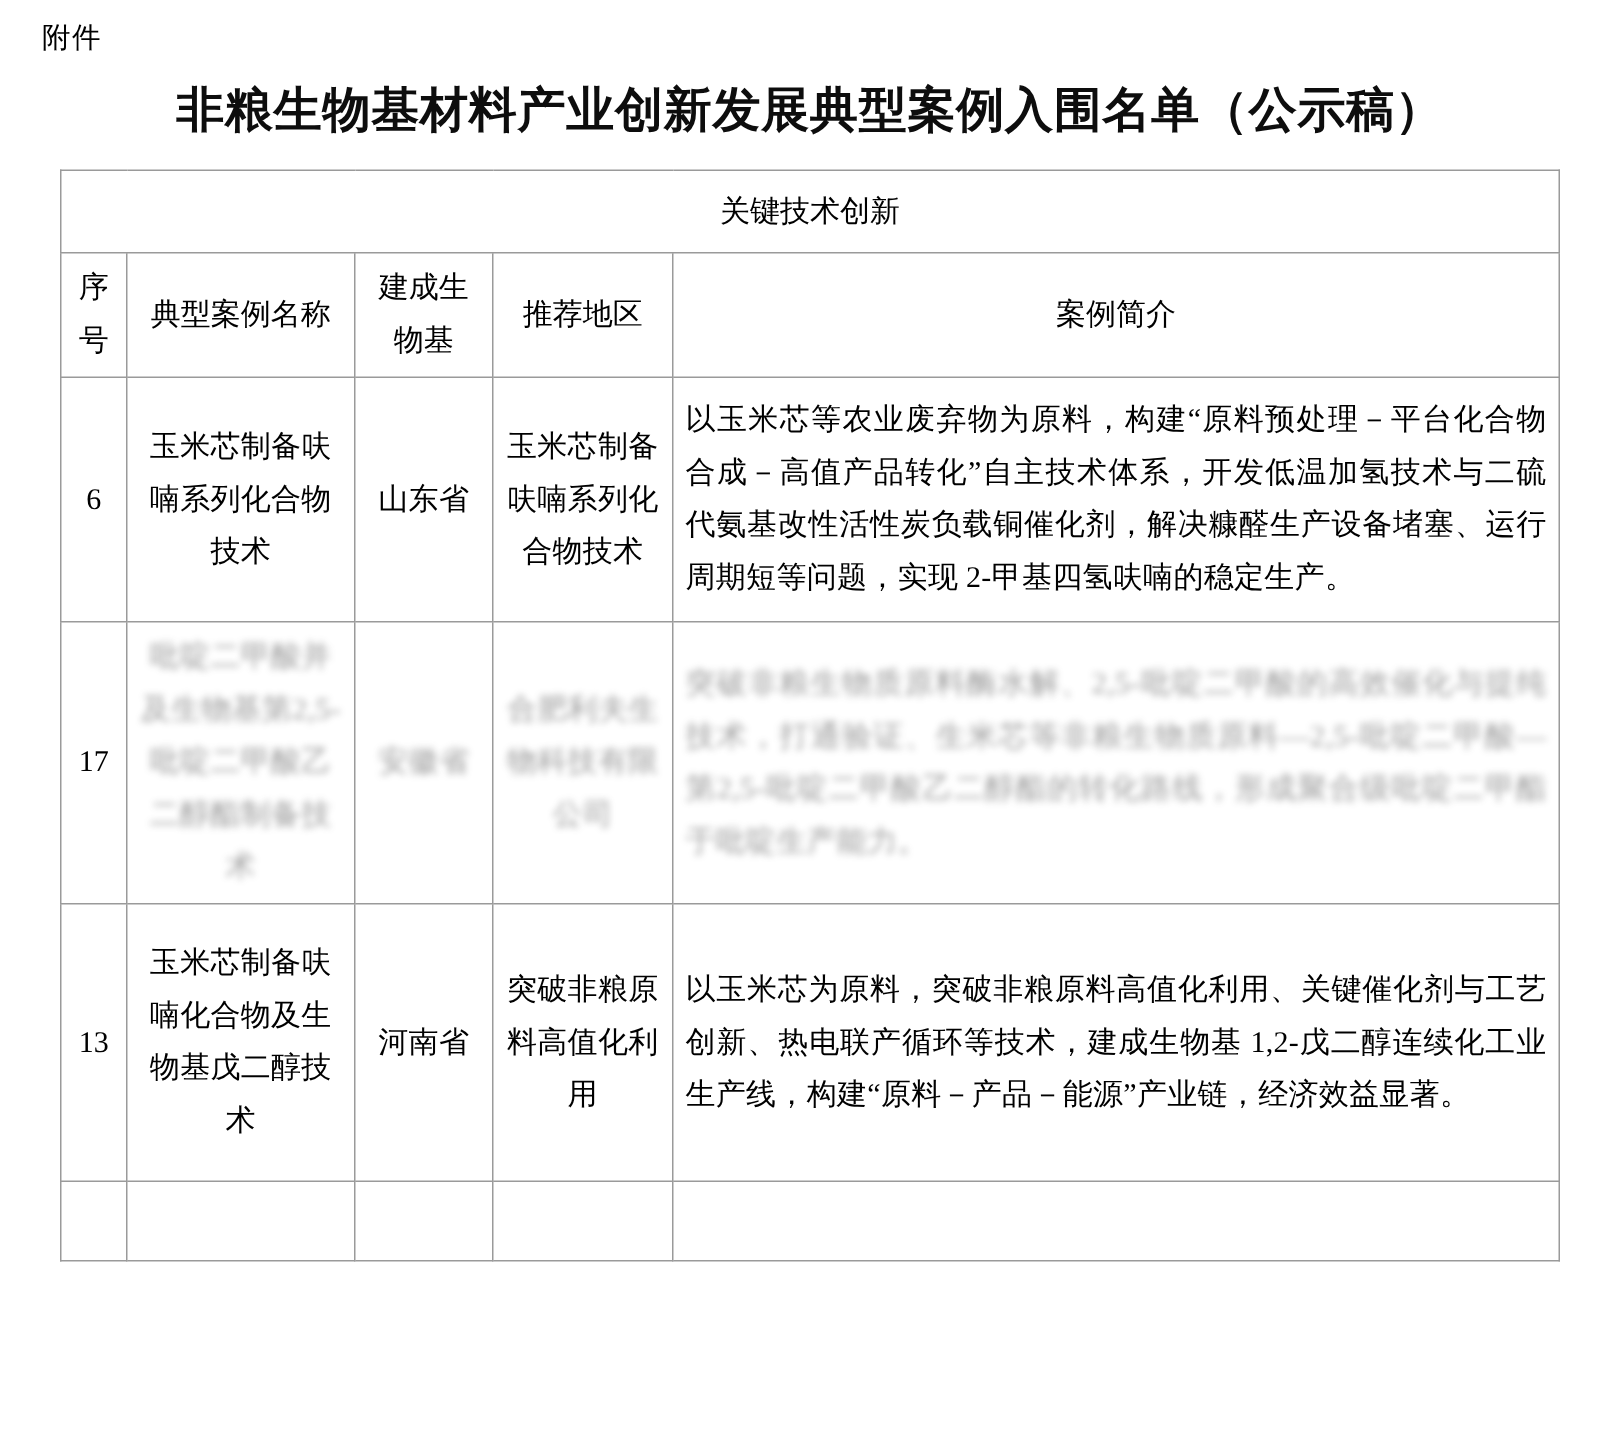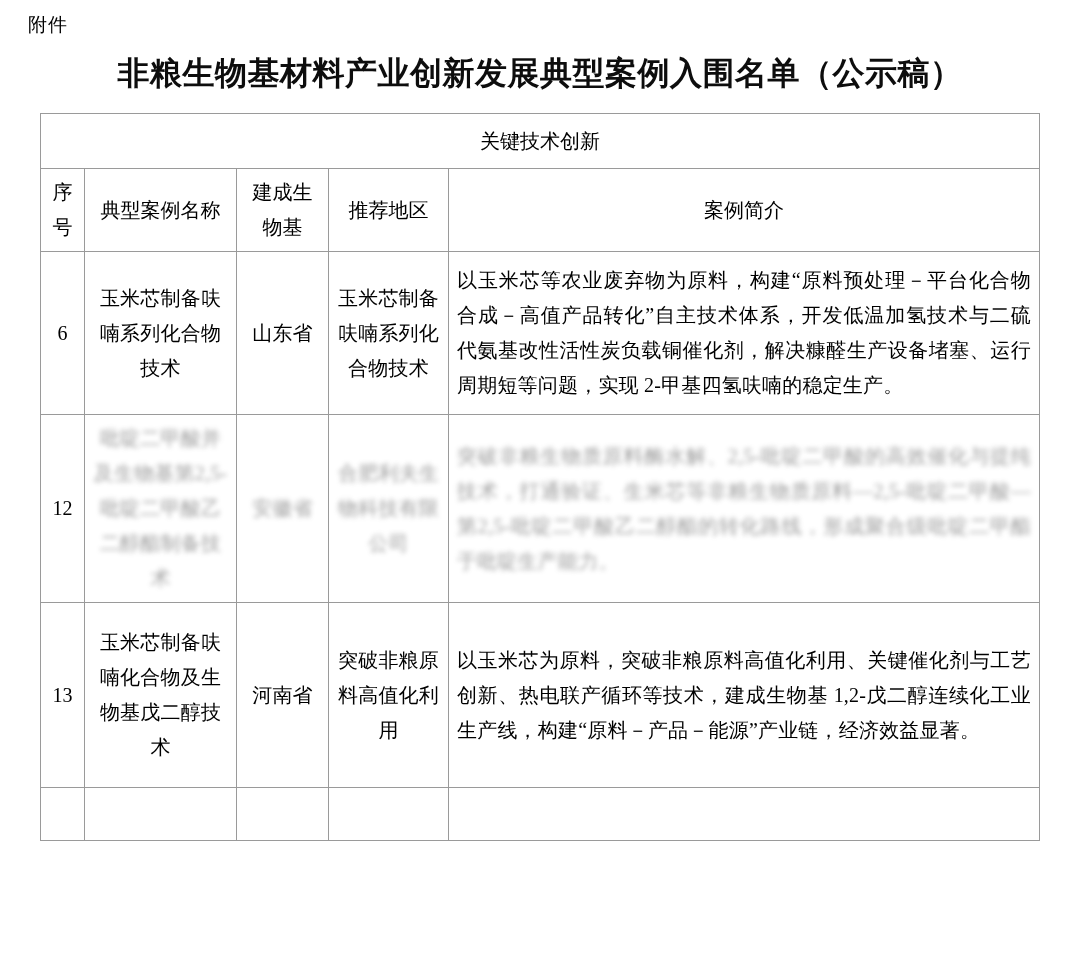--- a/index.html
+++ b/index.html
@@ -135,21 +135,21 @@
 
       <tr class="row-6">
         <td class="cell-seq">6</td>
         <td class="cell-name">玉米芯制备呋喃系列化合物技术</td>
         <td class="cell-region">山东省</td>
         <td class="cell-unit">玉米芯制备呋喃系列化合物技术</td>
         <td class="cell-desc">以玉米芯等农业废弃物为原料，构建“原料预处理－平台化合物合成－高值产品转化”自主技术体系，开发低温加氢技术与二硫代氨基改性活性炭负载铜催化剂，解决糠醛生产设备堵塞、运行周期短等问题，实现 2-甲基四氢呋喃的稳定生产。</td>
       </tr>
 
       <tr class="row-12">
-        <td class="cell-seq">12</td>
+        <td class="cell-seq">17</td>
         <td class="cell-name blurred">吡啶二甲酸并及生物基第2,5-吡啶二甲酸乙二醇酯制备技术</td>
         <td class="cell-region blurred">安徽省</td>
         <td class="cell-unit blurred">合肥利夫生物科技有限公司</td>
         <td class="cell-desc blurred">突破非粮生物质原料酶水解、2,5-吡啶二甲酸的高效催化与提纯技术，打通验证、生米芯等非粮生物质原料—2,5-吡啶二甲酸—第2,5-吡啶二甲酸乙二醇酯的转化路线，形成聚合级吡啶二甲酯于吡啶生产能力。</td>
       </tr>
 
       <tr class="row-13">
         <td class="cell-seq">13</td>
         <td class="cell-name">玉米芯制备呋喃化合物及生物基戊二醇技术</td>
         <td class="cell-region">河南省</td>

